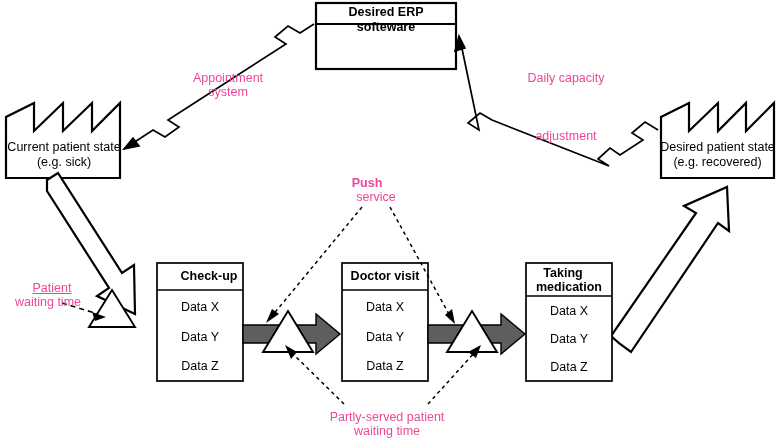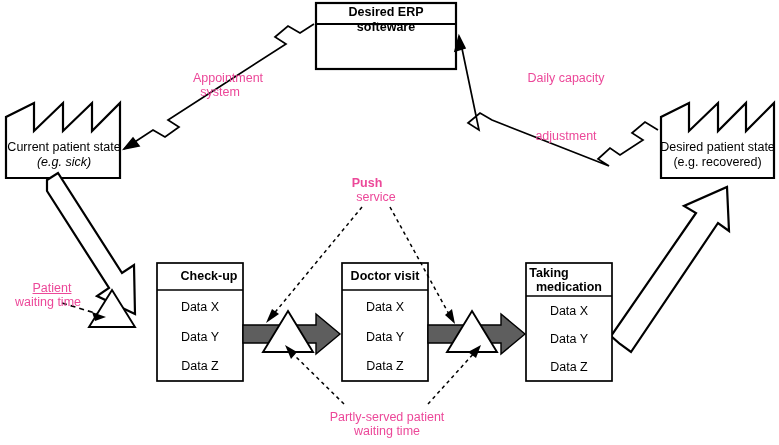--- a/index.html
+++ b/index.html
@@ -151,43 +151,43 @@
     <g>
       <line x1="428" y1="404" x2="475" y2="352" stroke="#000" stroke-width="1.5" stroke-dasharray="3.5,3.5"></line>
       <polygon points="481,345 468,352 476,358" fill="#000"></polygon>
     </g>
 
   </svg>
 
   <div class="node-title" style="left:318px; top:5px; width:136px;">Desired ERP softeware</div>
 
   <div class="node-text" style="left:4px; top:140px; width:120px;">Current patient state</div>
-  <div class="node-text" style="left:4px; top:155px; width:120px;font-style:italic;">(e.g. sick)</div>
+  <div class="node-text" style="left:4px; top:155px; width:120px;">(e.g. sick)</div>
 
   <div class="node-text" style="left:658px; top:155px; width:119px;">(e.g. recovered)</div>
   <div class="node-text" style="left:658px; top:140px; width:119px;">Desired patient state</div>
 
   <div class="node-title" style="left:166px; top:269px; width:86px;">Check-up</div>
   <div class="box-row" style="left:157px; top:300px; width:86px;">Data X</div>
   <div class="box-row" style="left:157px; top:330px; width:86px;">Data Y</div>
   <div class="box-row" style="left:157px; top:359px; width:86px;">Data Z</div>
 
   <div class="node-title" style="left:342px; top:269px; width:86px;">Doctor visit</div>
   <div class="box-row" style="left:342px; top:300px; width:86px;">Data X</div>
   <div class="box-row" style="left:342px; top:330px; width:86px;">Data Y</div>
   <div class="box-row" style="left:342px; top:359px; width:86px;">Data Z</div>
 
-  <div class="node-title" style="left:512px; top:266px; width:74px;">Taking</div>
+  <div class="node-title" style="left:526px; top:266px; width:74px;">Taking</div>
   <div class="node-title" style="left:526px; top:280px; width:86px;">medication</div>
   <div class="box-row" style="left:526px; top:304px; width:86px;">Data X</div>
   <div class="box-row" style="left:526px; top:332px; width:86px;">Data Y</div>
   <div class="box-row" style="left:526px; top:360px; width:86px;">Data Z</div>
 
   <div class="lbl" style="left:178px; top:71px; width:100px;">Appointment</div>
-  <div class="lbl" style="left:170px; top:85px; width:100px;">system</div>
+  <div class="lbl" style="left:178px; top:85px; width:100px;">system</div>
 
   <div class="lbl" style="left:512px; top:71px; width:108px;">Daily capacity</div>
   <div class="lbl" style="left:512px; top:85px; width:108px;margin-top:44px;">adjustment</div>
 
   <div class="lbl" style="left:332px; top:176px; width:70px;font-weight:bold;">Push</div>
   <div class="lbl" style="left:341px; top:190px; width:70px;">service</div>
 
   <div class="lbl" style="left:6px; top:281px; width:92px;text-decoration:underline;">Patient</div>
   <div class="lbl" style="left:2px; top:295px; width:92px;">waiting time</div>
 

